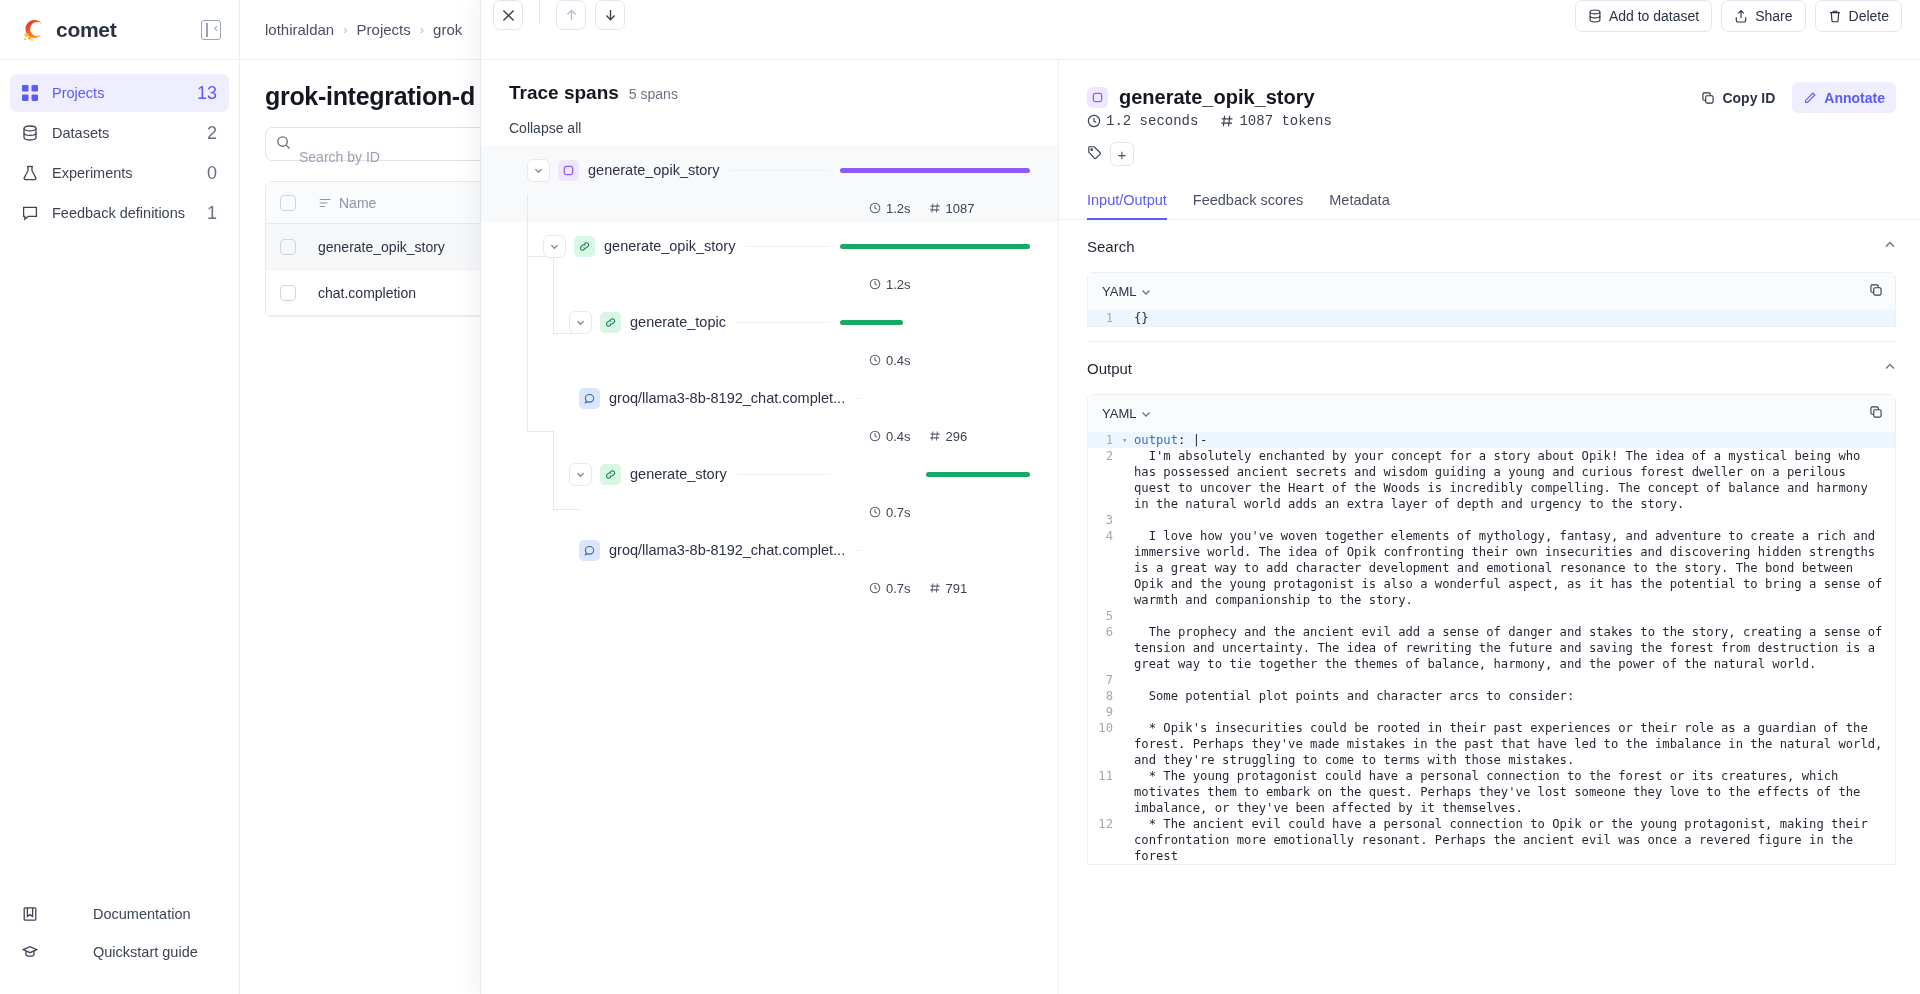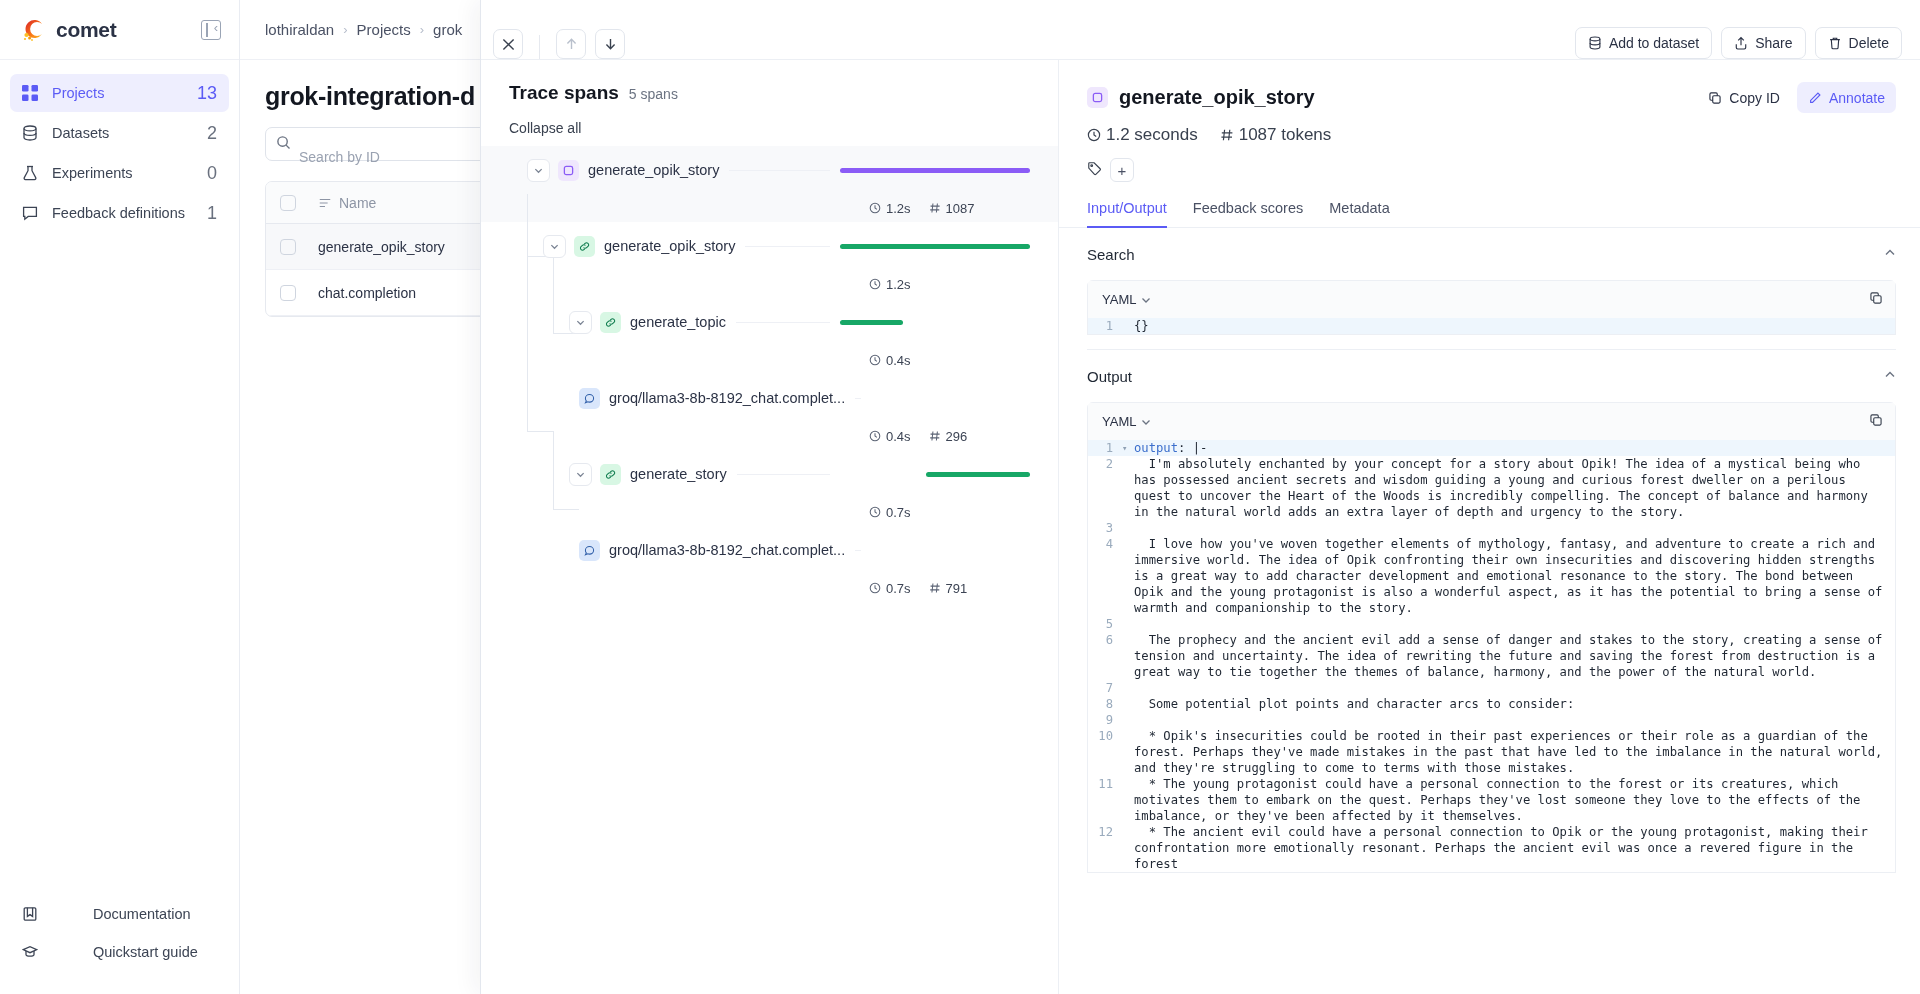--- a/index.html
+++ b/index.html
@@ -96,21 +96,21 @@
   .tbl-row .ncol { margin-left: 12px; }
 
   
   .overlay {
     position: absolute; left: 480px; top: 0; width: 1440px; height: 994px;
     background: #ffffff; border-left: 1px solid #e3e7ee;
     box-shadow: -6px 0 22px rgba(30,40,60,0.055);
     display: flex; flex-direction: column;
   }
   .ov-top {
-    height: 60px; flex: none; display: flex; align-items: flex-end;
+    height: 60px; flex: none; display: flex; align-items: flex-start;
     padding: 0 18px 0 12px; border-bottom: 1px solid #eceff4;
   }
   .icon-btn {
     width: 30px; height: 30px; border: 1px solid #e2e6ed; border-radius: 7px;
     display: flex; align-items: center; justify-content: center;
     cursor: pointer; background: #fff; color: #39414f;
   }
   .icon-btn.dim { color: #b9c0cc; }
   .vdiv { width: 1px; height: 24px; background: #e6e9ef; margin: 0 16px; }
   .ov-top-right { margin-left: auto; display: flex; align-items: center; gap: 9px; }
@@ -170,39 +170,39 @@
   .tree-line { position: absolute; background: #e4e8ef; }
 
   
   .detail {
     flex: 1; min-width: 0; display: flex; flex-direction: column;
     overflow: hidden;
   }
   .det-hd { padding: 22px 24px 0 28px; flex: none; }
   .det-title-row { display: flex; align-items: center; }
   .det-title { font-size: 20px; font-weight: 700; color: #131720; margin-left: 11px; }
-  .det-hd-right { margin-left: auto; display: flex; align-items: center; gap: 6px; }
+  .det-hd-right { margin-left: auto; display: flex; align-items: center; gap: 6px; font-weight: bold; }
   .ghost-btn {
     height: 31px; display: flex; align-items: center; gap: 7px; padding: 0 11px;
     font-size: 14px; color: #2b3245; border-radius: 7px; cursor: pointer;
     background: transparent; border: none; white-space: nowrap;
   }
   .ghost-btn.accent { background: #eeeefe; color: #5b5bf5; }
   .det-stats {
     display: flex; align-items: center; gap: 22px;
-    font-size: 17px; color: #39414f; margin-top: 12px;
+    font-size: 14px; color: #39414f;  font-family: Liberation Mono, monospace;
   }
   .tag-row { display: flex; align-items: center; gap: 8px; margin-top: 13px; }
   .tag-add {
     width: 24px; height: 24px; border: 1px solid #e2e6ed; border-radius: 6px;
     display: flex; align-items: center; justify-content: center;
     font-size: 15px; color: #4a5164; cursor: pointer; background: #fff;
   }
   .tabs {
-    display: flex; gap: 26px; margin-top: 18px; border-bottom: 1px solid #eceff4;
+    display: flex; gap: 26px; margin-top: 26px; border-bottom: 1px solid #eceff4;
     padding: 0 24px 0 28px;
   }
   .tab {
     font-size: 14.5px; color: #4a5164; padding-bottom: 10px;
     cursor: pointer; border-bottom: 2px solid transparent; margin-bottom: -1px;
   }
   .tab.active { color: #5b5bf5; border-bottom-color: #5b5bf5; font-weight: 500; }
   .det-scroll { flex: 1; overflow: hidden; min-height: 0; }
   .sect-hd {
     height: 52px; display: flex; align-items: center;

